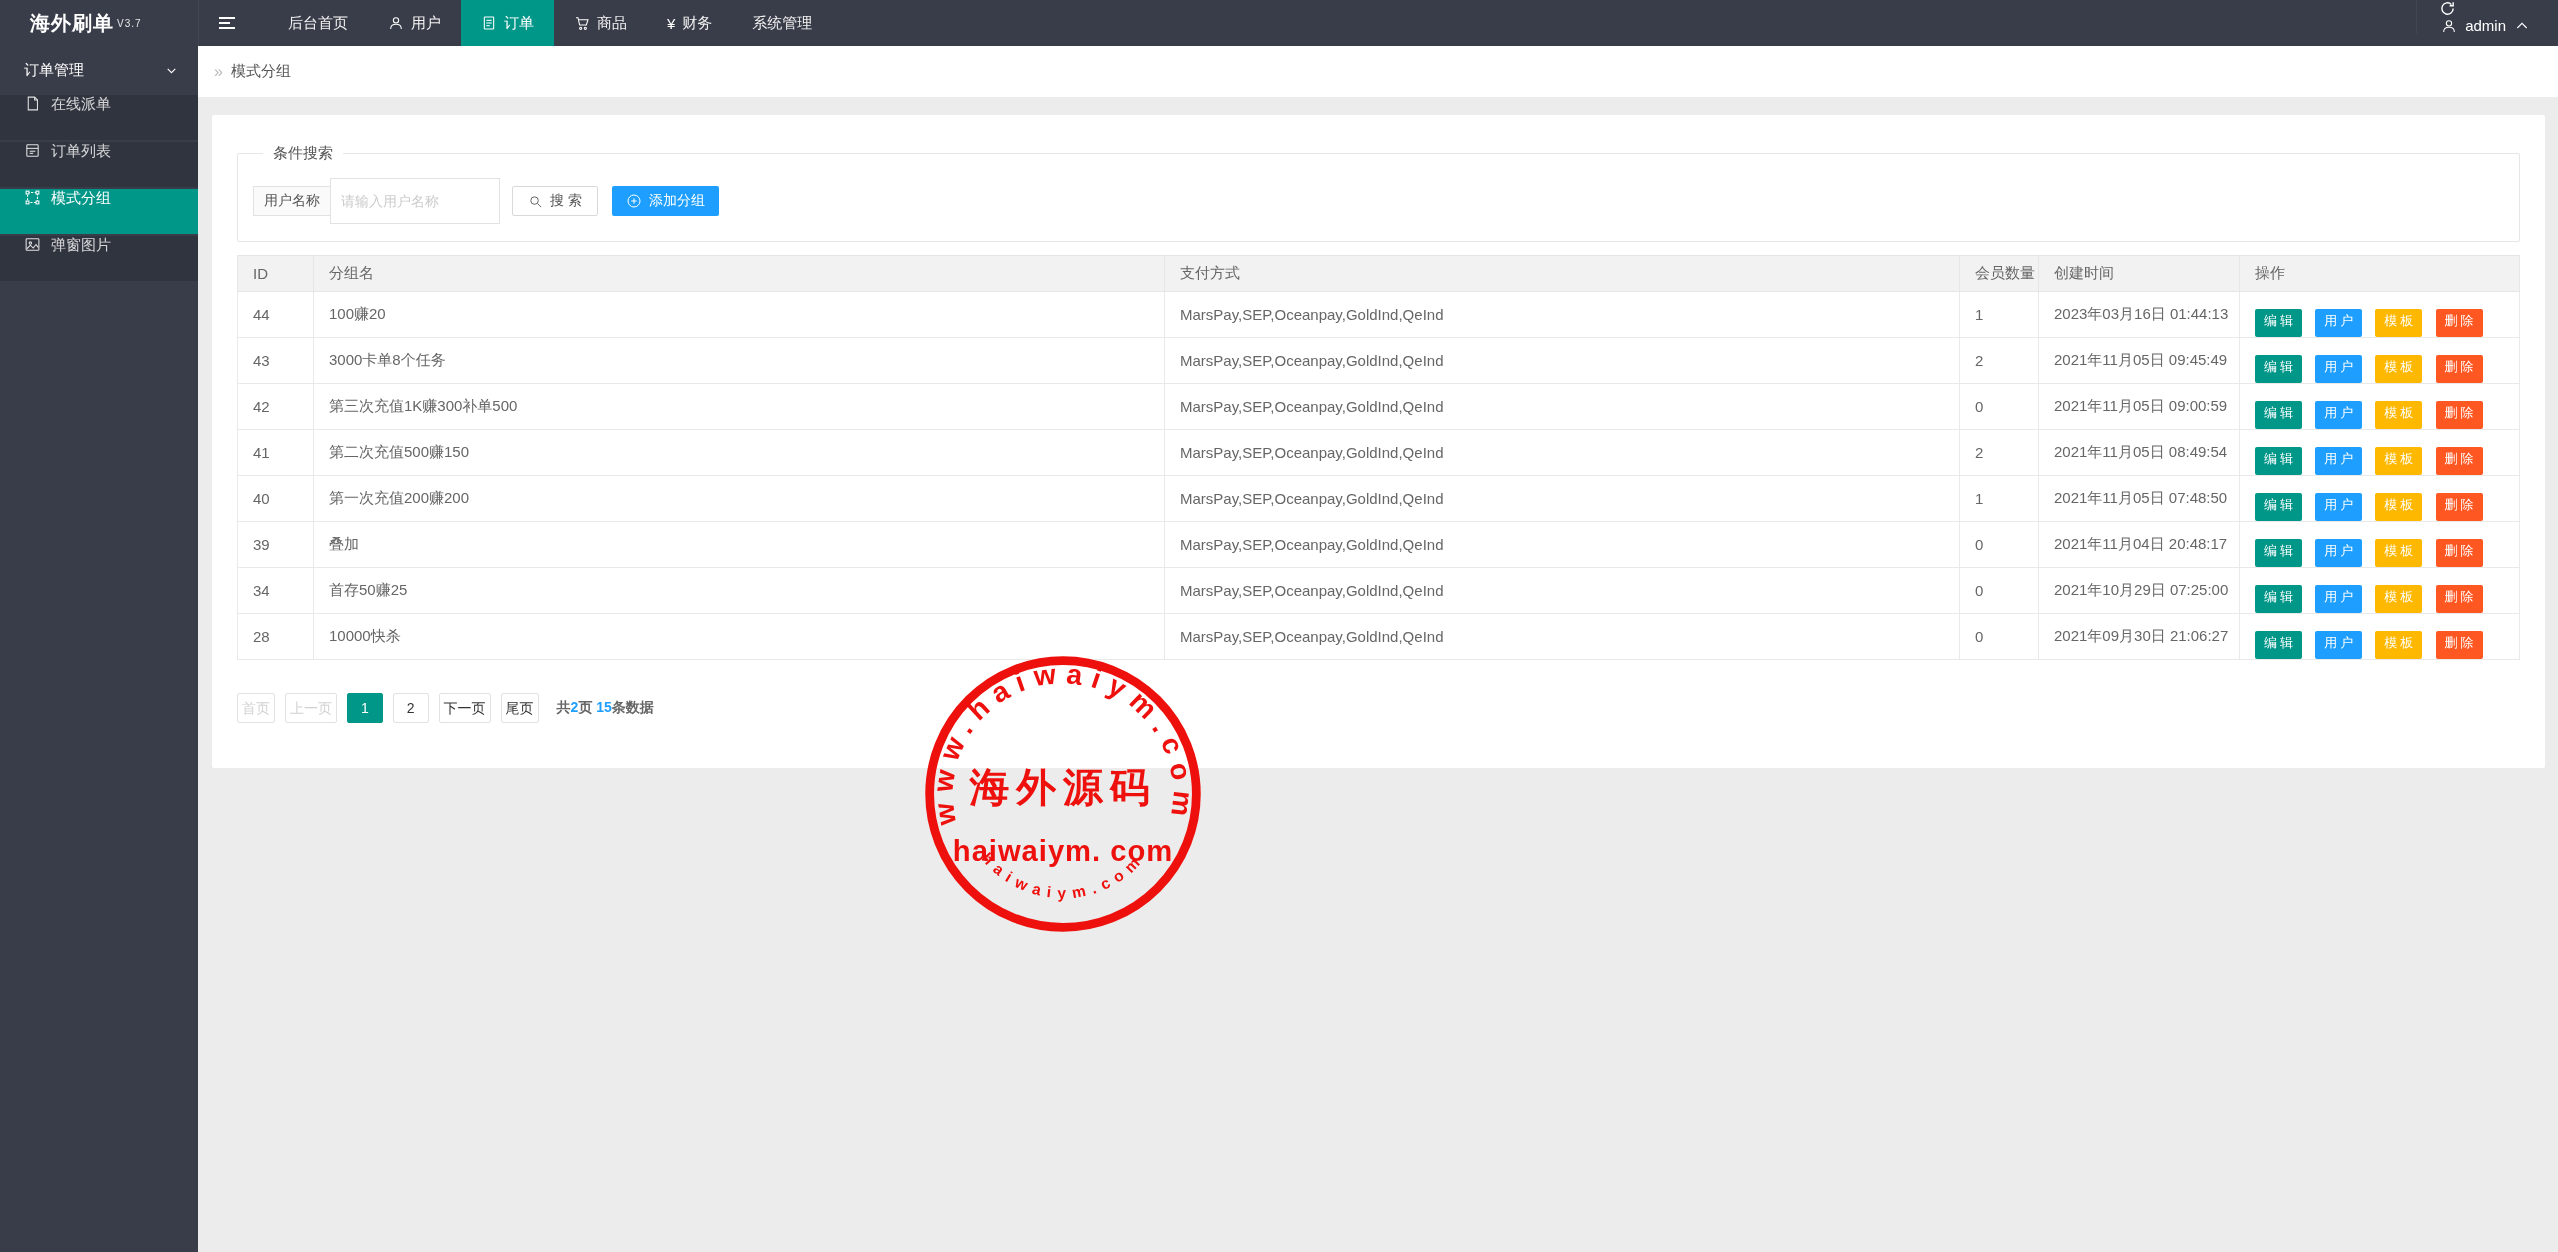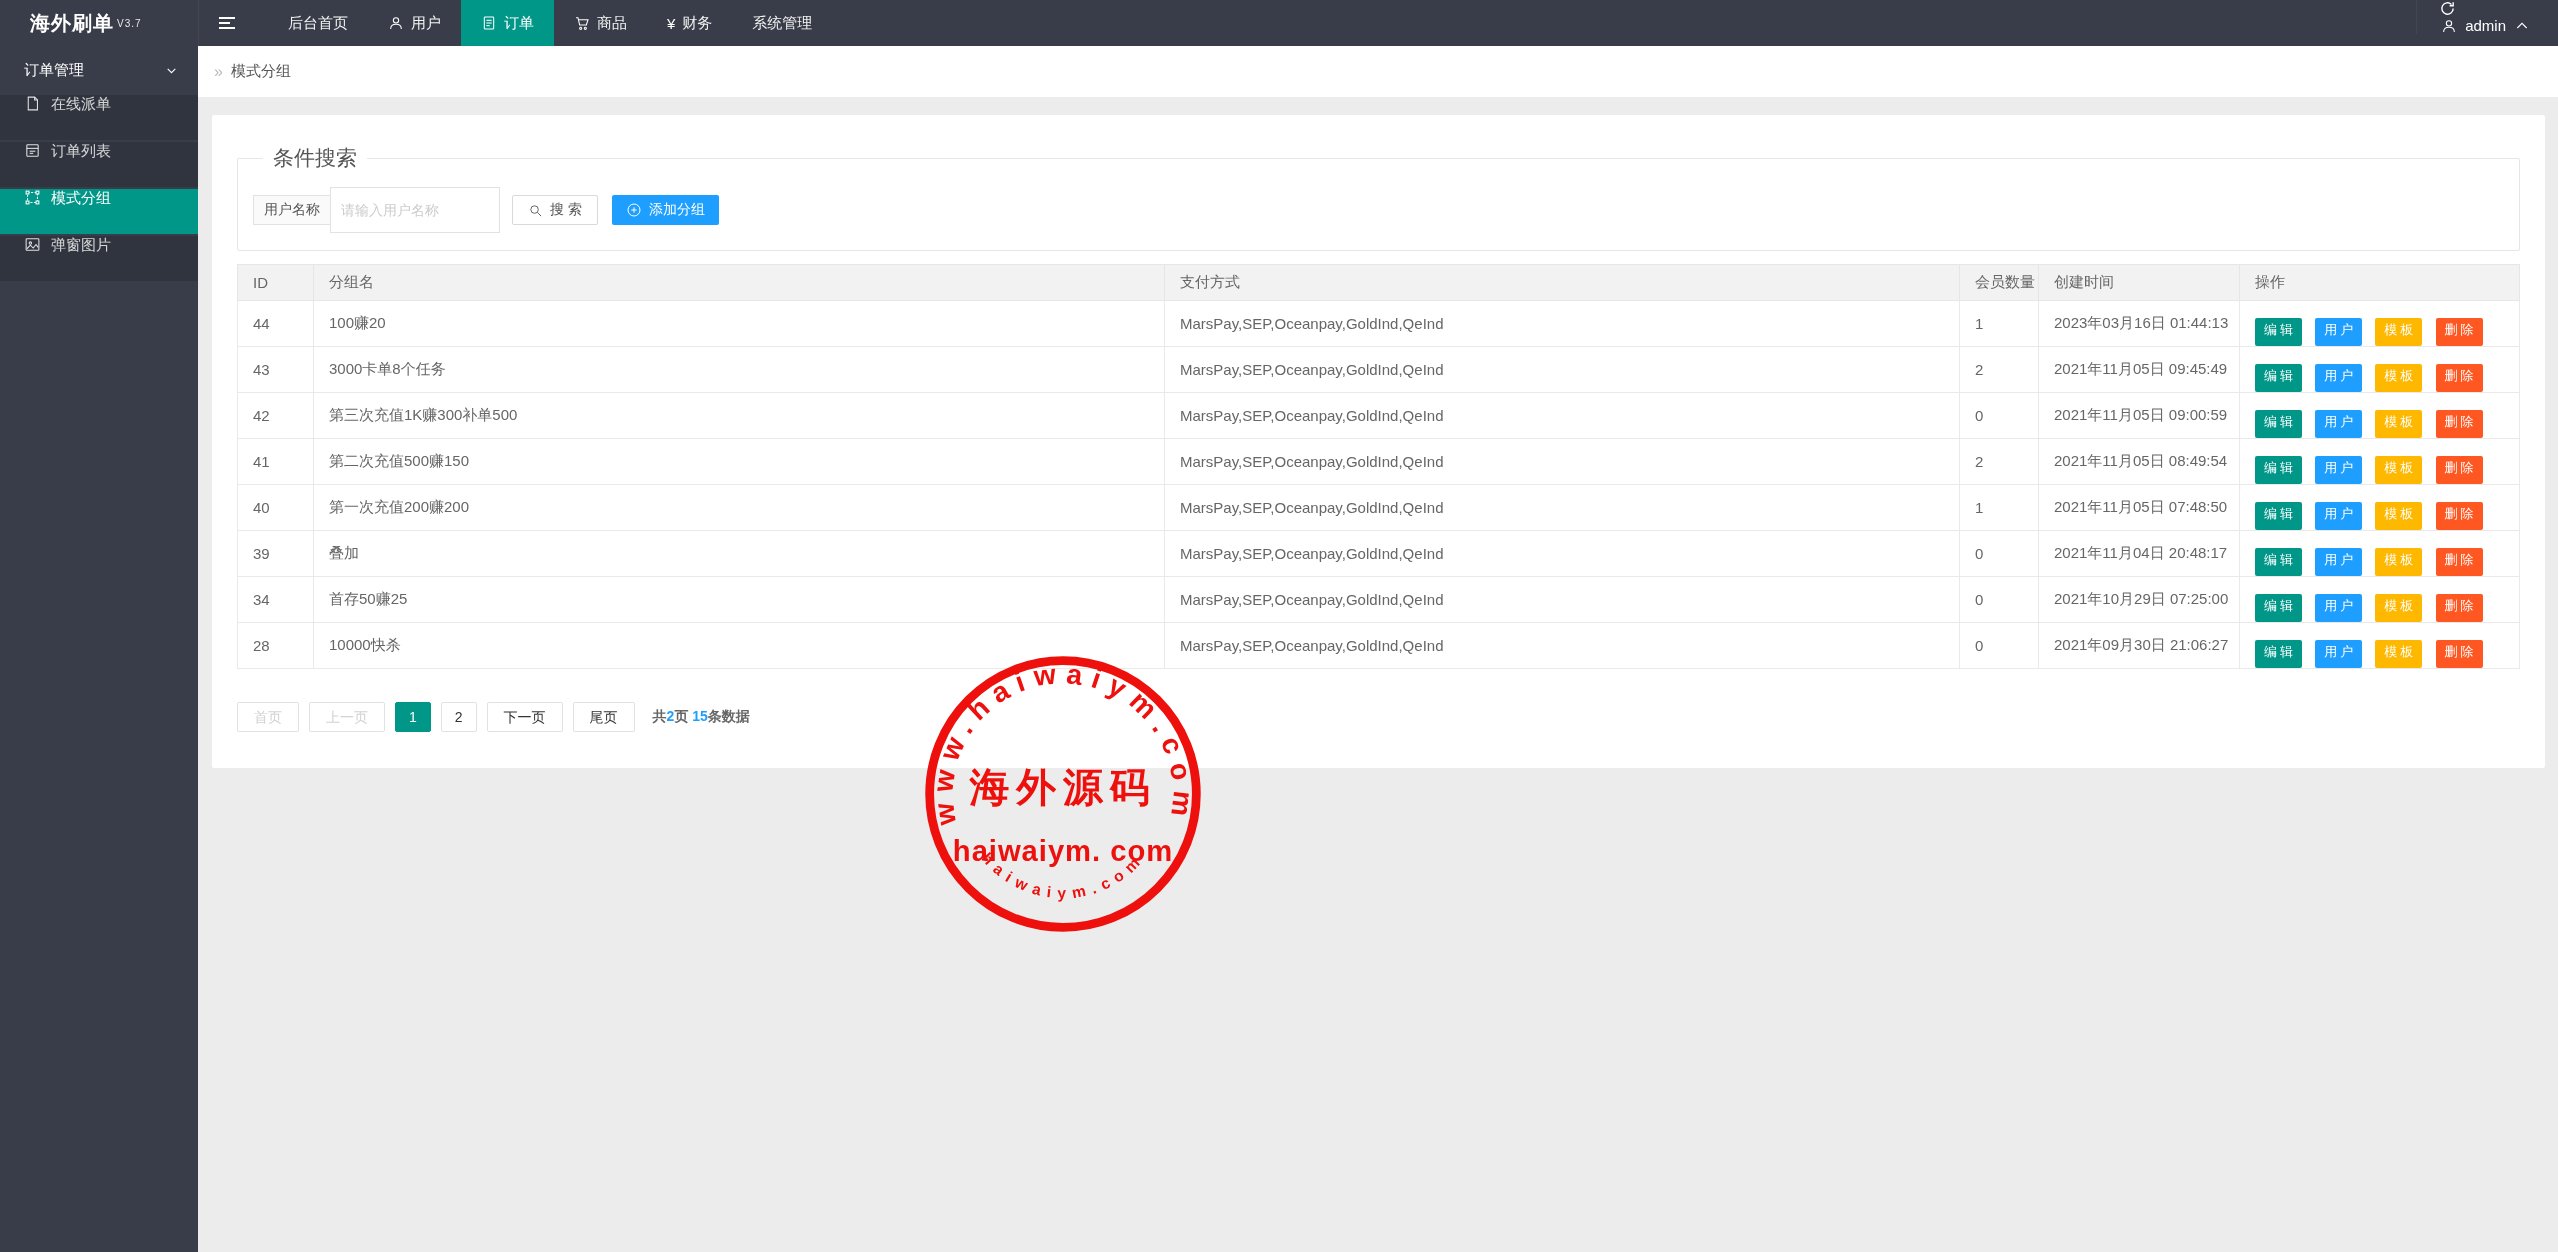--- a/index.html
+++ b/index.html
@@ -37,21 +37,21 @@
 
   
   .crumb-bar { position:absolute; top:46px; left:198px; right:0; height:51px; background:#fff; display:flex; align-items:center; padding-left:16px; z-index:10; }
   .crumb-arrow { color:#bbb; font-size:16px; margin-right:8px; }
   .crumb-label { color:#555; font-size:15px; }
 
   
   .card { position:absolute; top:115px; left:212px; width:2333px; height:653px; background:#fff; border-radius:2px; padding:29px 25px 0 25px; }
 
   fieldset.search-set { border:1px solid #e6e6e6; border-radius:2px; padding:15px 0 17px 15px; }
-  fieldset.search-set legend { margin-left:10px; padding:0 10px; font-size:21px; color:#555; }
+  fieldset.search-set legend { margin-left:10px; padding:0 10px; font-size:15px; color:#555; }
   .search-row { display:flex; align-items:center; }
   .inp-label { height:30px; display:flex; align-items:center; padding:0 10px; background:#fafafa; border:1px solid #e2e2e2; border-right:none; font-size:14px; color:#555; }
   .inp { height:46px; width:170px; border:1px solid #e2e2e2; padding:0 10px; font-size:14px; color:#666; outline:none; }
   .inp::placeholder { color:#ccc; }
   .btn-search { margin-left:12px; height:30px; display:flex; align-items:center; gap:7px; padding:0 15px; background:#fff; border:1px solid #d9d9d9; border-radius:2px; font-size:14px; color:#555; cursor:pointer; }
   .btn-search svg { width:15px; height:15px; stroke:#666; fill:none; stroke-width:1.6; }
   .btn-add { margin-left:14px; height:30px; display:flex; align-items:center; gap:7px; padding:0 14px; background:#1E9FFF; border:none; border-radius:2px; font-size:14px; color:#fff; cursor:pointer; }
   .btn-add svg { width:16px; height:16px; stroke:#fff; fill:none; stroke-width:1.5; }
 
   
@@ -59,21 +59,21 @@
   table.grid th { height:36px; background:#f2f2f2; border:1px solid #e6e6e6; font-weight:normal; text-align:left; padding-left:15px; color:#666; }
   table.grid td { height:39px; border:1px solid #e9e9e9; padding-left:15px; color:#666; overflow:hidden; white-space:nowrap; }
   .btn-xs { display:inline-block; height:28px; line-height:24px; padding:0 6px 0 9px; margin-right:9px; border-radius:2px; color:#fff; font-size:13px; letter-spacing:3px; cursor:pointer;margin-top:17px; }
   .act-edit { background:#009688; }
   .act-user { background:#1E9FFF; }
   .act-tpl  { background:#FFB800; }
   .act-del  { background:#FF5722; margin-right:0; }
 
   
   .pager { display:flex; align-items:center; margin-top:33px; font-size:14px; }
-  .page-btn { height:30px; line-height:28px; padding:0 16px; margin-right:10px; border:1px solid #e2e2e2; background:#fff; border-radius:2px; color:#333; cursor:pointer; }
+  .page-btn { height:30px; line-height:28px; padding:0 4px; margin-right:10px; border:1px solid #e2e2e2; background:#fff; border-radius:2px; color:#333; cursor:pointer; }
   .page-btn.disabled { color:#d2d2d2; cursor:default; }
   .page-btn.num { padding:0 13px; }
   .page-btn.active { background:#009688; border-color:#009688; color:#fff; cursor:default; }
   .pager-summary { margin-left:8px; color:#666; }
   .pager-summary b { font-weight:bold; color:#666; }
   .pager-summary .hl { color:#1E9FFF; font-weight:bold; }
 
   
   .stamp { position:absolute; left:917px; top:648px; width:292px; height:292px; z-index:50; pointer-events:none; }
   .stamp text, .stamp textPath { fill:#ee100c; }

